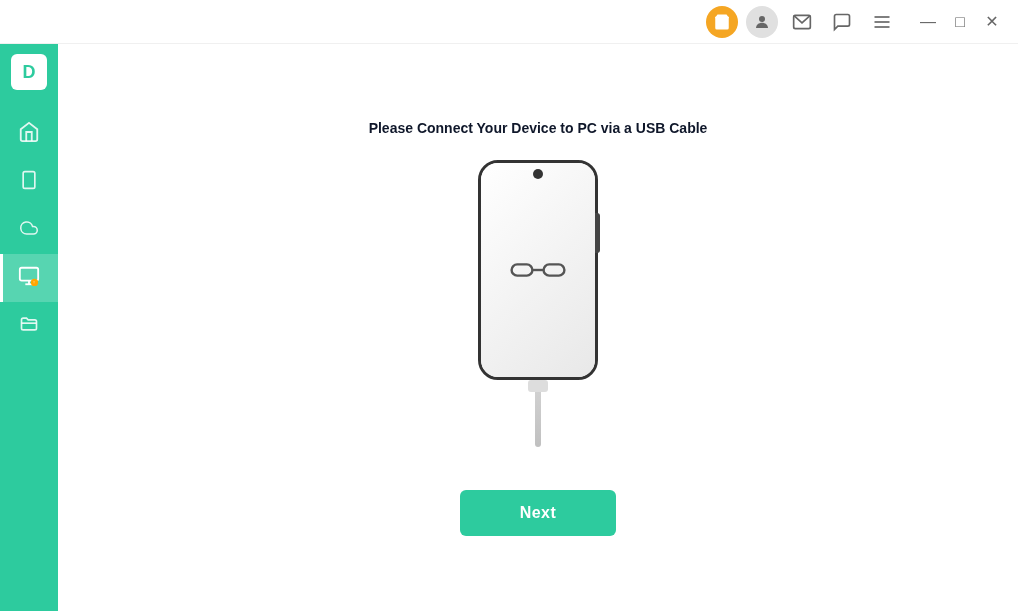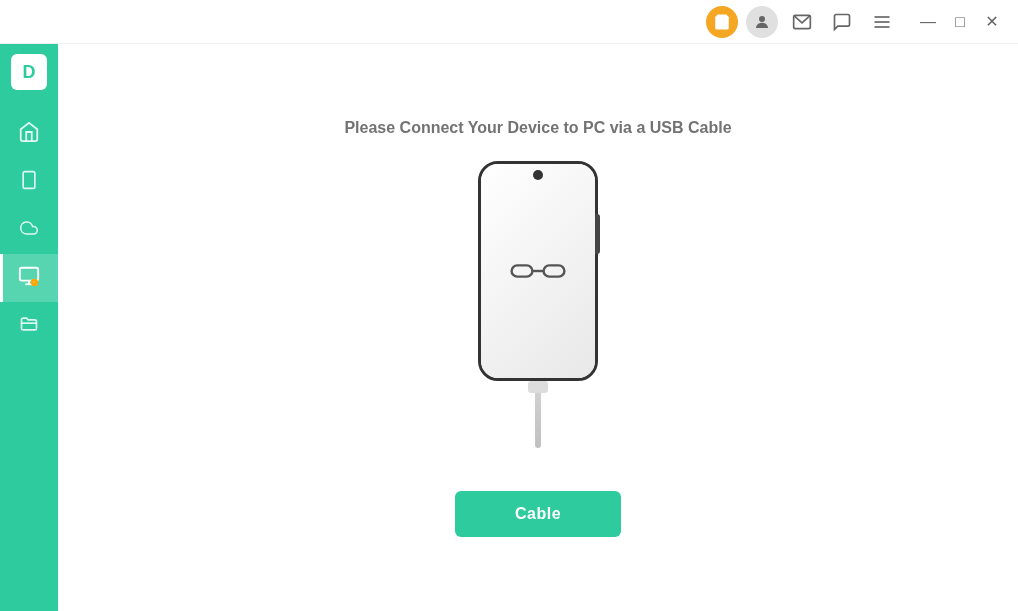--- a/index.html
+++ b/index.html
@@ -122,23 +122,23 @@
     .content {
       flex: 1;
       display: flex;
       flex-direction: column;
       align-items: center;
       justify-content: center;
       background: #fff;
       padding: 20px;
     }
     .page-title {
-      font-size: 16px;
+      font-size: 14px;
       font-weight: 700;
-      color: #737373;
+      color: #0f172a;
       margin-bottom: 24px;
       text-align: center;
     }
 
     
     .phone-container {
       position: relative;
       width: 130px;
       margin-bottom: 40px;
     }
@@ -343,16 +343,16 @@
           </svg>
         </div>
       </div>
 
       <div class="usb-cable">
         <div class="cable-plug"></div>
         <div class="cable-wire"></div>
       </div>
     </div>
 
-    <button class="next-button">Cable</button>
+    <button class="next-button">Next</button>
   </div>
 
 </div>
 
 </body></html>

